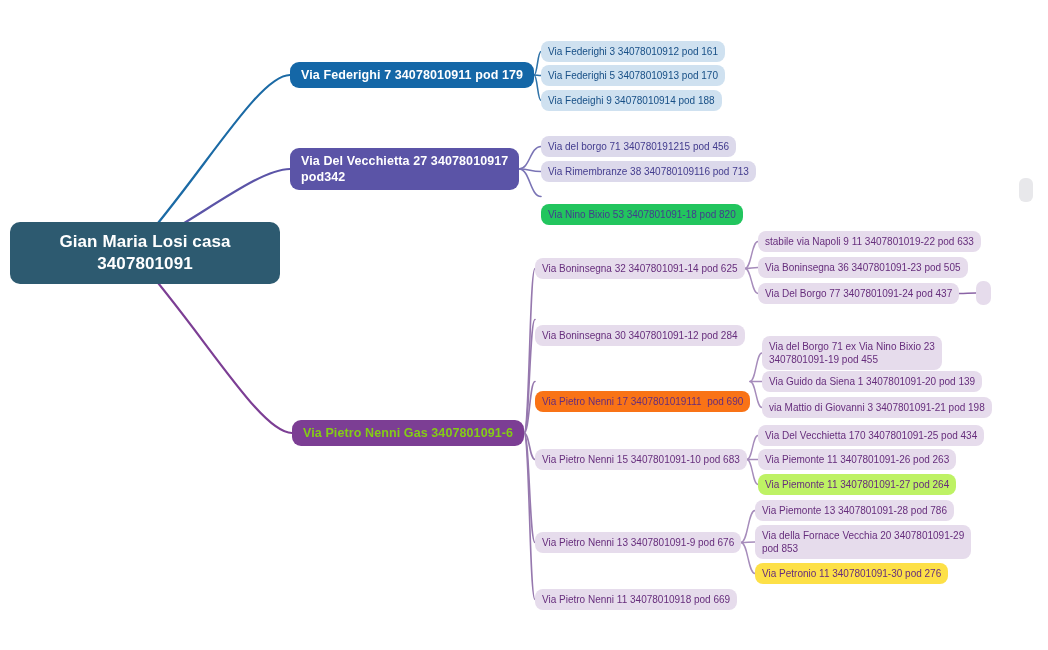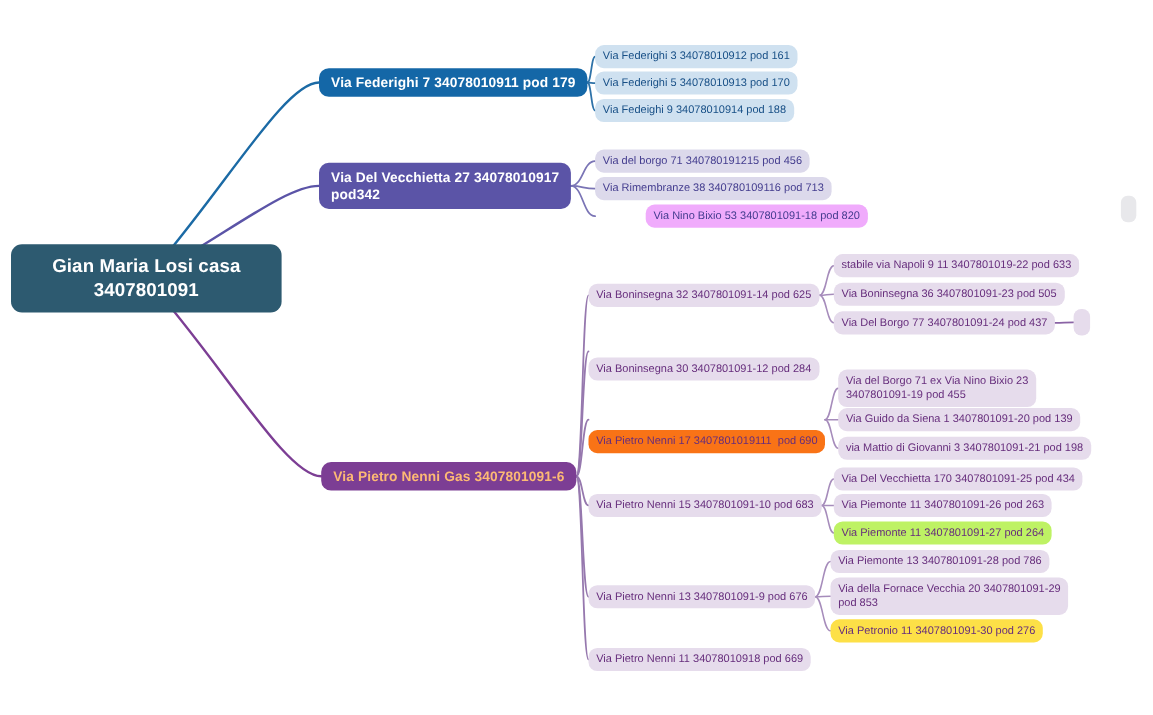--- a/index.html
+++ b/index.html
@@ -44,32 +44,32 @@
       <path d="M 750 381.5 C 756 381.5 756 381.5 762 381.5" fill="none" stroke="#a68cbb" stroke-width="1.4" stroke-linecap="round"></path>
       <path d="M 750 381.5 C 756 381.5 756 407.5 762 407.5" fill="none" stroke="#a68cbb" stroke-width="1.4" stroke-linecap="round"></path>
       <path d="M 747 459.5 C 752.5 459.5 752.5 435.5 758 435.5" fill="none" stroke="#a68cbb" stroke-width="1.4" stroke-linecap="round"></path>
       <path d="M 747 459.5 C 752.5 459.5 752.5 459.5 758 459.5" fill="none" stroke="#a68cbb" stroke-width="1.4" stroke-linecap="round"></path>
       <path d="M 747 459.5 C 752.5 459.5 752.5 484.5 758 484.5" fill="none" stroke="#a68cbb" stroke-width="1.4" stroke-linecap="round"></path>
       <path d="M 741 542.5 C 748 542.5 748 510.5 755 510.5" fill="none" stroke="#a68cbb" stroke-width="1.4" stroke-linecap="round"></path>
       <path d="M 741 542.5 C 748 542.5 748 542 755 542" fill="none" stroke="#a68cbb" stroke-width="1.4" stroke-linecap="round"></path>
       <path d="M 741 542.5 C 748 542.5 748 573.5 755 573.5" fill="none" stroke="#a68cbb" stroke-width="1.4" stroke-linecap="round"></path>
     </svg>
   <div id="nodes">
-      <div class="node root" style="left: 10px; top: 222px; width: 246px; background: rgb(45, 90, 112); color: rgb(255, 255, 255);">Gian Maria Losi casa
+      <div class="node root" style="left: 10px; top: 222px; width: 270px; background: rgb(45, 90, 112); color: rgb(255, 255, 255);">Gian Maria Losi casa
 3407801091</div>
       <div class="node branch" style="left: 290px; top: 62px; background: rgb(20, 103, 167); color: rgb(255, 255, 255);">Via Federighi 7 34078010911 pod 179</div>
       <div class="node branch" style="left: 290px; top: 148px; background: rgb(91, 84, 167); color: rgb(255, 255, 255);">Via Del Vecchietta 27 34078010917
 pod342</div>
-      <div class="node branch" style="left: 292px; top: 420px; background: rgb(124, 62, 148); color: #fdba74;">Via Pietro Nenni Gas 3407801091-6</div>
+      <div class="node branch" style="left: 292px; top: 420px; background: rgb(124, 62, 148); color: #84cc16;">Via Pietro Nenni Gas 3407801091-6</div>
       <div class="node leaf" style="left: 541px; top: 41px; background: rgb(207, 225, 240); color: rgb(23, 79, 134);">Via Federighi 3 34078010912 pod 161</div>
       <div class="node leaf" style="left: 541px; top: 65px; background: rgb(207, 225, 240); color: rgb(23, 79, 134);">Via Federighi 5 34078010913 pod 170</div>
       <div class="node leaf" style="left: 541px; top: 90px; background: rgb(207, 225, 240); color: rgb(23, 79, 134);">Via Fedeighi 9 34078010914 pod 188</div>
       <div class="node leaf" style="left: 541px; top: 136px; background: rgb(220, 217, 235); color: rgb(67, 60, 142);">Via del borgo 71 340780191215 pod 456</div>
       <div class="node leaf" style="left: 541px; top: 161px; background: rgb(220, 217, 235); color: rgb(67, 60, 142);">Via Rimembranze 38 340780109116 pod 713</div>
-      <div class="node leaf" style="left: 541px; top: 186px; background: #f0abfc; color: rgb(67, 60, 142); margin-left: 46px;">Via Nino Bixio 53 3407801091-18 pod 820</div>
+      <div class="node leaf" style="left: 541px; top: 204px; background: #22c55e; color: rgb(67, 60, 142);">Via Nino Bixio 53 3407801091-18 pod 820</div>
       <div class="node leaf" style="left: 535px; top: 258px; background: rgb(230, 220, 236); color: rgb(102, 45, 124);">Via Boninsegna 32 3407801091-14 pod 625</div>
       <div class="node leaf" style="left: 535px; top: 325px; background: rgb(230, 220, 236); color: rgb(102, 45, 124);">Via Boninsegna 30 3407801091-12 pod 284</div>
       <div class="node leaf" style="left: 535px; top: 391px; background: #f97316; color: rgb(102, 45, 124);">Via Pietro Nenni 17 3407801019111  pod 690</div>
       <div class="node leaf" style="left: 535px; top: 449px; background: rgb(230, 220, 236); color: rgb(102, 45, 124);">Via Pietro Nenni 15 3407801091-10 pod 683</div>
       <div class="node leaf" style="left: 535px; top: 532px; background: rgb(230, 220, 236); color: rgb(102, 45, 124);">Via Pietro Nenni 13 3407801091-9 pod 676</div>
       <div class="node leaf" style="left: 535px; top: 589px; background: rgb(230, 220, 236); color: rgb(102, 45, 124);">Via Pietro Nenni 11 34078010918 pod 669</div>
       <div class="node leaf" style="left: 758px; top: 231px; background: rgb(230, 220, 236); color: rgb(102, 45, 124);">stabile via Napoli 9 11 3407801019-22 pod 633</div>
       <div class="node leaf" style="left: 758px; top: 257px; background: rgb(230, 220, 236); color: rgb(102, 45, 124);">Via Boninsegna 36 3407801091-23 pod 505</div>
       <div class="node leaf" style="left: 758px; top: 283px; background: rgb(230, 220, 236); color: rgb(102, 45, 124);">Via Del Borgo 77 3407801091-24 pod 437</div>
       <div class="node pill" style="left: 976px; top: 281px; background: rgb(230, 220, 236); color: rgb(102, 45, 124);"></div>

